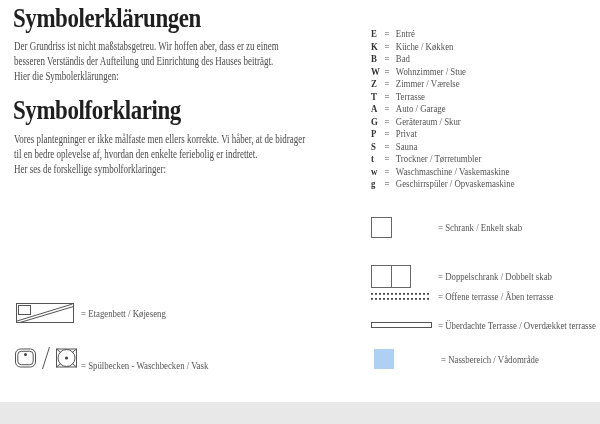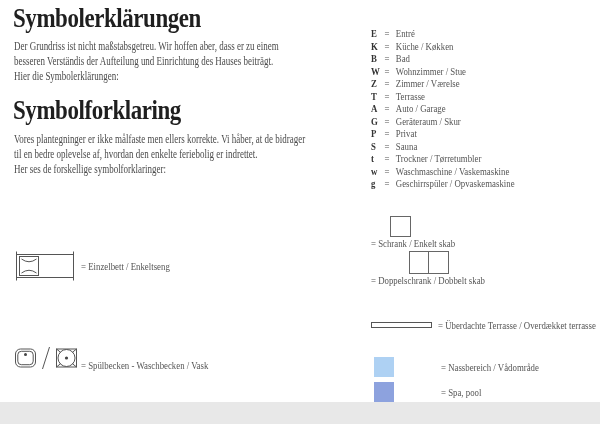--- a/index.html
+++ b/index.html
@@ -72,34 +72,32 @@
   </p>
 
   <h1 class="title h-cond" style="top:95px;">Symbolforklaring</h1>
   <p class="intro p-cond" style="top:132px;">
     <span>Vores plantegninger er ikke målfaste men ellers korrekte. Vi håber, at de bidrager</span>
     <span>til en bedre oplevelse af, hvordan den enkelte feriebolig er indrettet.</span>
     <span>Her ses de forskellige symbolforklaringer:</span>
   </p>
 
 
-  <div class="srow" style="top:250px;height:32px;">
+
+  <div class="srow" style="top:300px;height:26px;">
     <span class="sicon">
-      <svg width="64" height="32" viewBox="0 0 64 32">
-        <rect class="stroke" x="3.5" y="4.5" width="57" height="23"></rect>
-        <line class="stroke" x1="3.5" y1="1.5" x2="3.5" y2="30.5"></line>
-        <line class="stroke" x1="60.5" y1="1.5" x2="60.5" y2="30.5"></line>
-        <rect class="stroke" x="6.5" y="6.5" width="19" height="19"></rect>
-        <path class="stroke" d="M8.5,9 Q16,14.5 23.5,9"></path>
-        <path class="stroke" d="M8.5,23 Q16,17.5 23.5,23"></path>
-      </svg>
-    </span>
-    <span class="slabel t-cond">= Einzelbett / Enkeltseng</span>
-  </div>
-
+      <svg width="64" height="26" viewBox="0 0 64 26">
+        <rect class="stroke" x="3.5" y="3.5" width="57" height="19"></rect>
+        <rect class="stroke" x="5.5" y="5.5" width="12" height="9"></rect>
+        <line class="stroke" x1="4" y1="21" x2="59.5" y2="4"></line>
+        <line class="stroke" x1="7" y1="22.5" x2="60.5" y2="6.5"></line>
+      </svg>
+    </span>
+    <span class="slabel t-cond">= Etagenbett / Køjeseng</span>
+  </div>
 
   <div class="srow" style="top:343px;height:28px;align-items:flex-end;">
     <span class="sicon">
       <svg width="25" height="26" viewBox="0 0 25 26">
         <rect class="stroke" x="2.5" y="4" width="20" height="18" rx="5"></rect>
         <rect class="stroke" x="4.8" y="6.3" width="15.4" height="13.4" rx="3.5"></rect>
         <circle class="dot" cx="12.5" cy="9.5" r="1.5"></circle>
       </svg>
       <svg width="10" height="26" viewBox="0 0 10 26">
         <line class="stroke" x1="1.5" y1="24" x2="8.5" y2="2"></line>
@@ -180,52 +178,52 @@
         <span class="alabel">Waschmaschine / Vaskemaskine</span>
     </div>
     <div class="arow t-cond">
       <span class="aletter">g</span>
         <span class="aeq">=</span>
         <span class="alabel">Geschirrspüler / Opvaskemaskine</span>
     </div>
   </div>
 
 
-  <div class="rrow" style="top:216px;height:22px;flex-direction:column;">
+  <div class="rrow" style="top:216px;height:22px;">
     <span class="ricon">
       <span class="sq-single"></span>
     </span>
     <span class="slabel t-cond">= Schrank / Enkelt skab</span>
   </div>
 
-  <div class="rrow" style="top:251px;height:24px;flex-direction:column;">
+  <div class="rrow" style="top:264px;height:24px;">
     <span class="ricon">
       <span class="sq-double">
           <span class="cell"></span>
           <span class="cell"></span>
         </span>
     </span>
     <span class="slabel t-cond">= Doppelschrank / Dobbelt skab</span>
   </div>
 
+  <div class="rrow" style="top:289px;height:14px;">
+    <span class="ricon">
+      <span class="dotted"></span>
+    </span>
+    <span class="slabel t-cond">= Offene terrasse / Åben terrasse</span>
+  </div>
 
   <div class="rrow" style="top:319px;height:12px;">
     <span class="ricon">
       <span class="bar"></span>
     </span>
     <span class="slabel t-cond">= Überdachte Terrasse / Overdækket terrasse</span>
   </div>
 
-  <div class="rrow" style="top:356px;height:22px;">
+  <div class="rrow" style="top:348px;height:22px;">
     <span class="ricon" style="padding-left:3px;">
       <span class="fill-sq" style="background-color: rgb(174, 209, 243);"></span>
     </span>
     <span class="slabel t-cond">= Nassbereich / Vådområde</span>
   </div>
 
-  <div class="rrow" style="top:381px;height:22px;">
-    <span class="ricon" style="padding-left:3px;">
-      <span class="fill-sq" style="background-color: rgb(141, 162, 222);"></span>
-    </span>
-    <span class="slabel t-cond">= Spa, pool</span>
-  </div>
 
 </div>
 
 </body></html>

